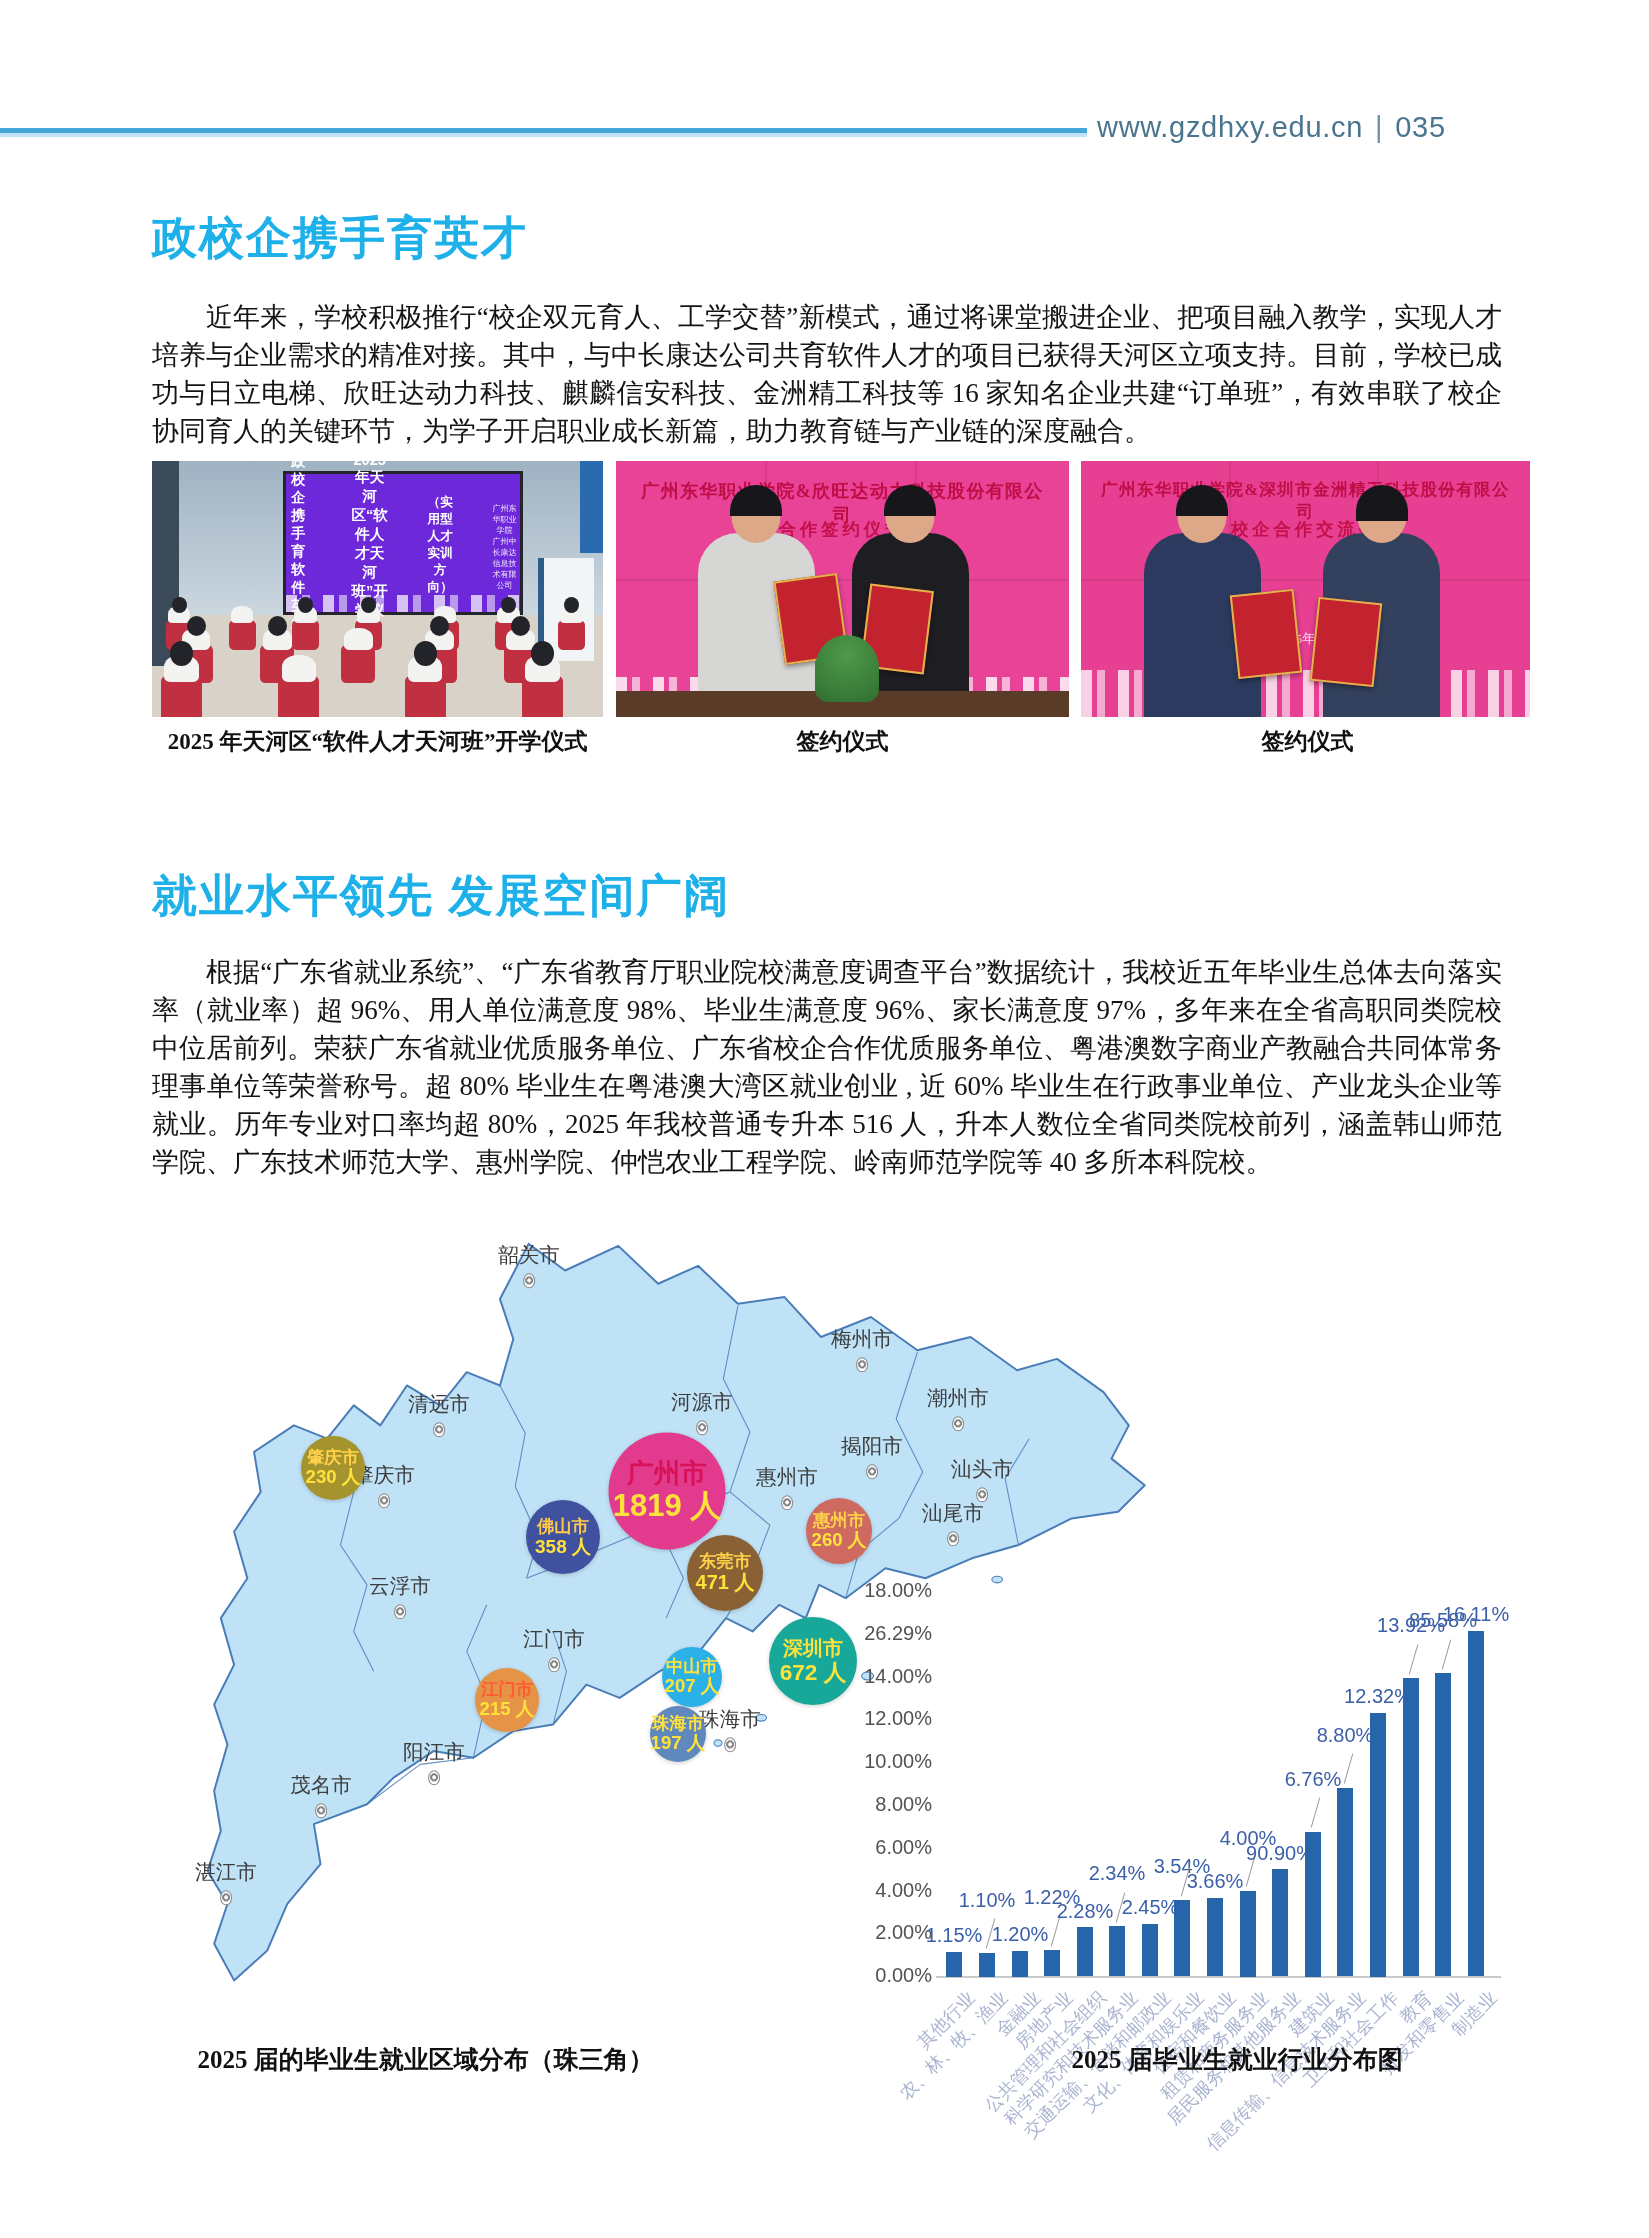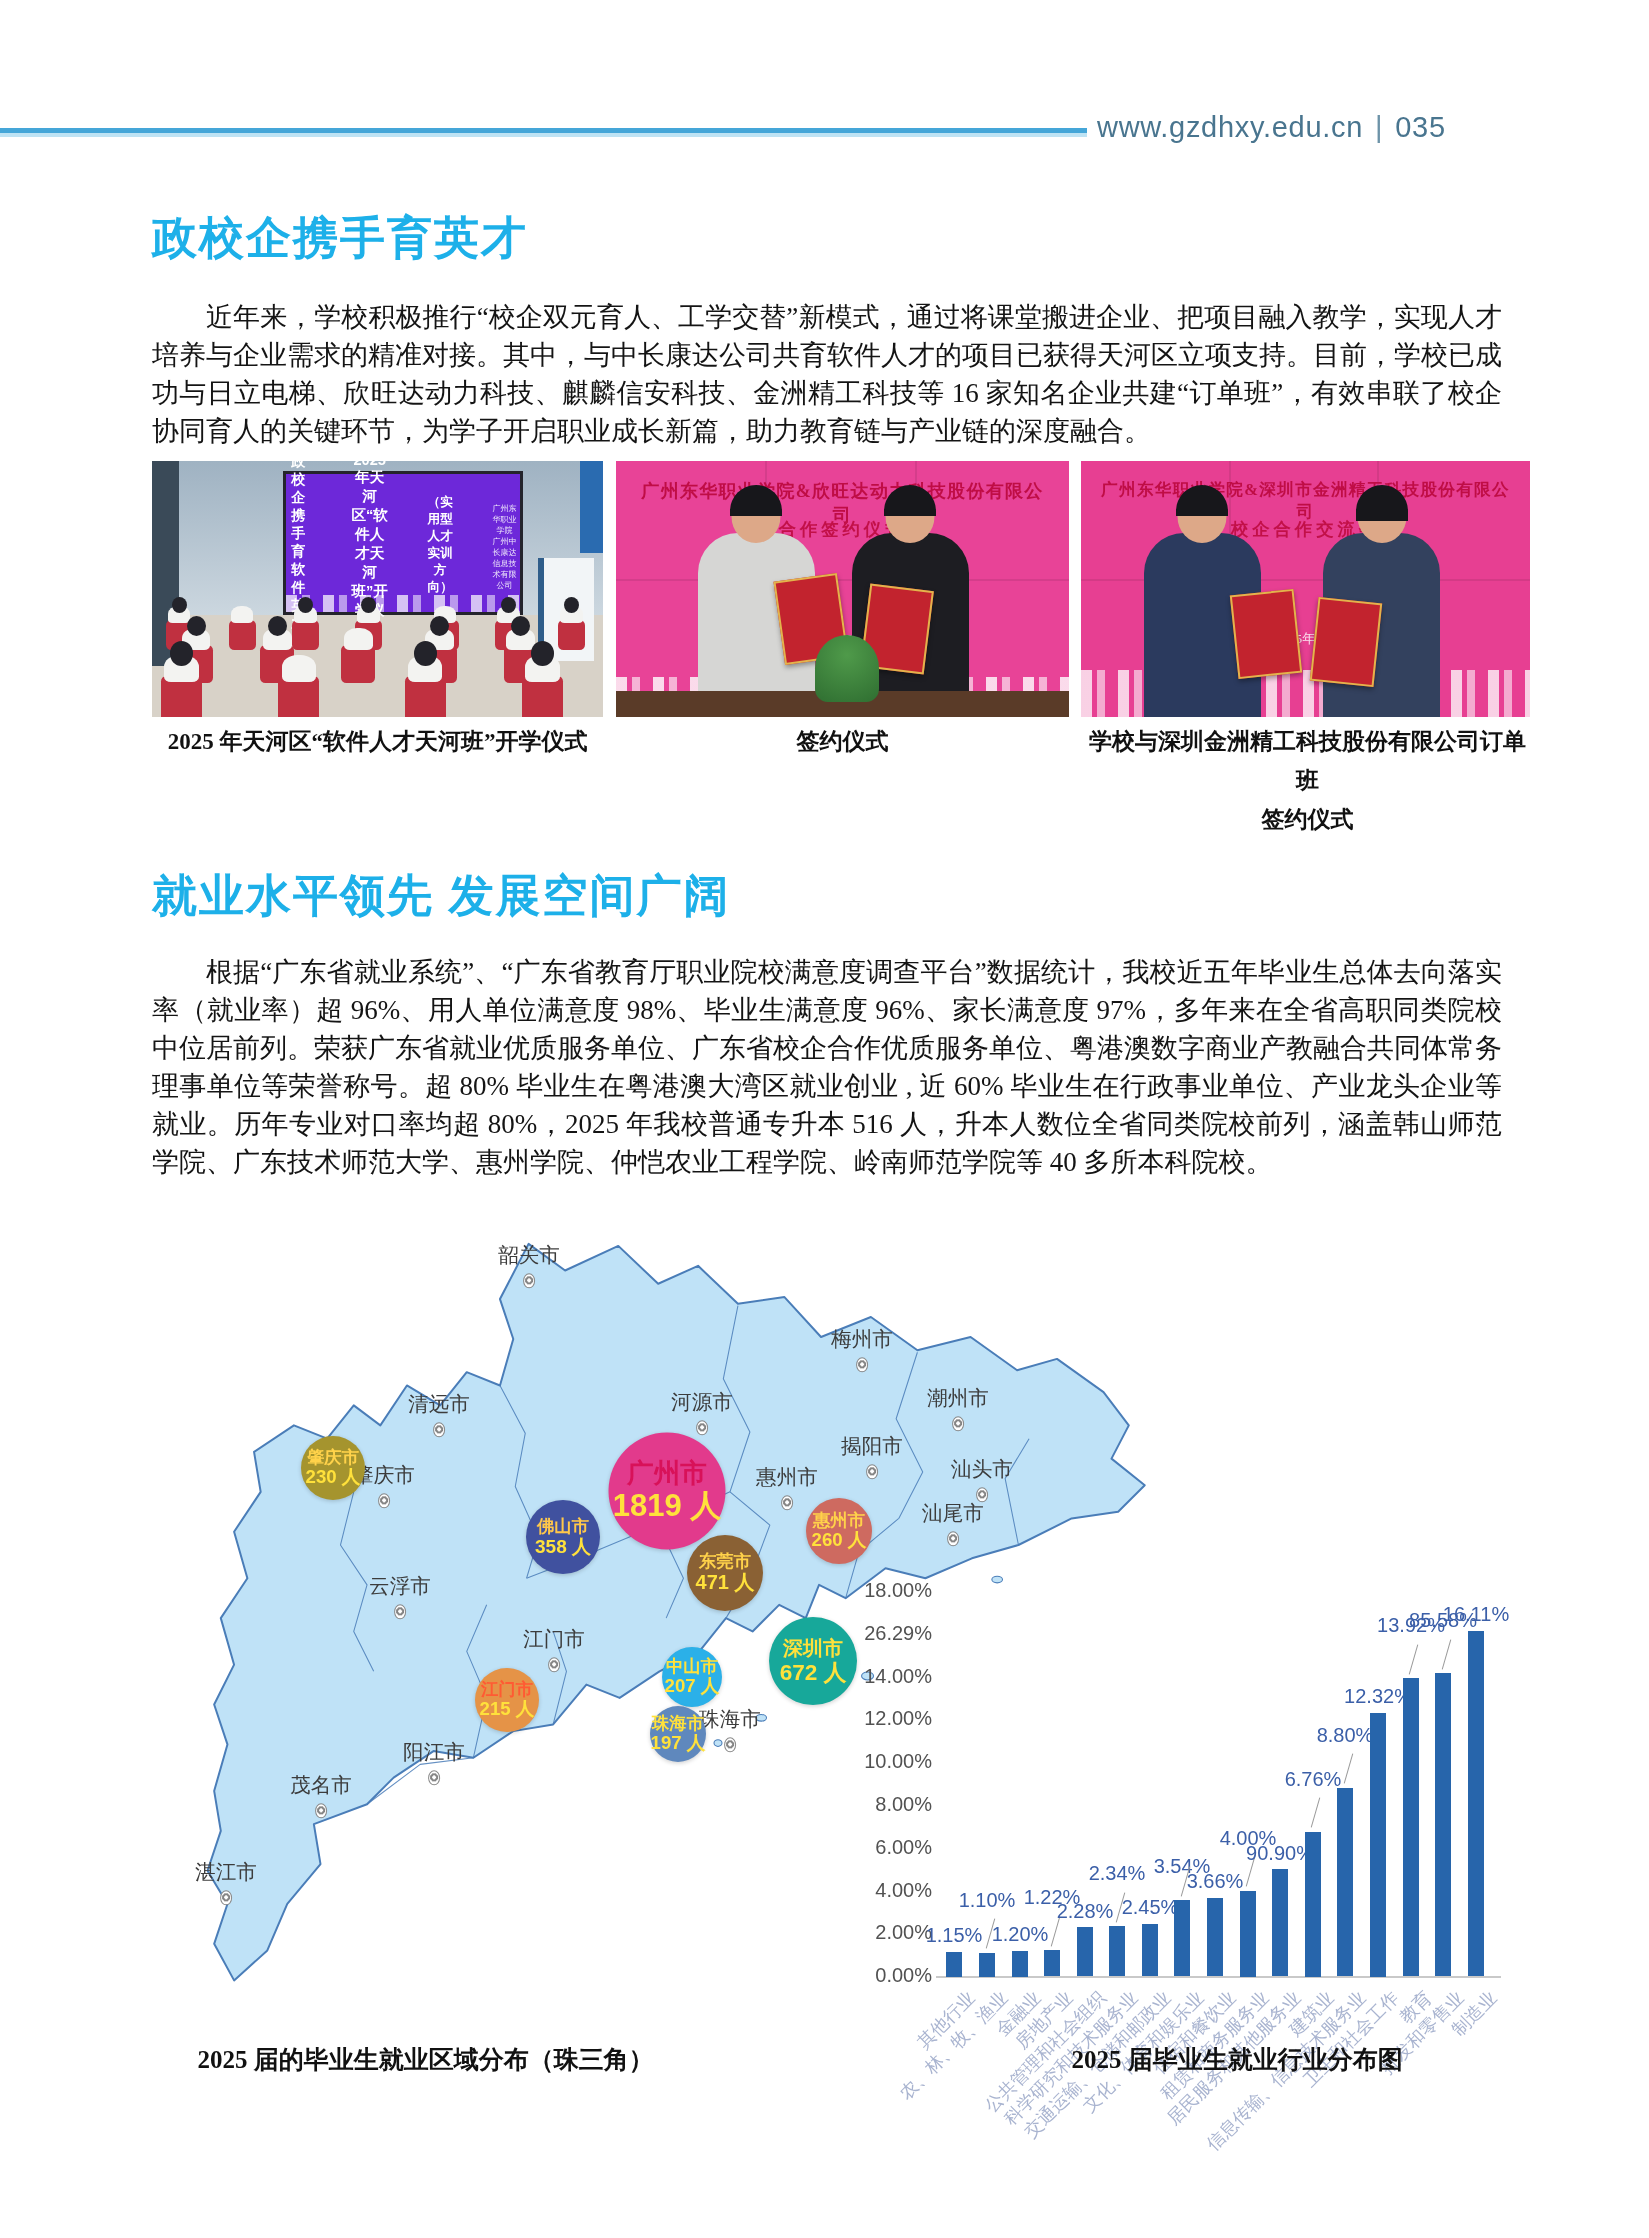--- a/index.html
+++ b/index.html
@@ -197,21 +197,20 @@
     <div class="p-hair"></div>
   </div>
   <div class="person" style="left:54%;background:#33415e;">
     <div class="p-head"></div>
     <div class="p-hair" style="height:36px;"></div>
   </div>
   <div class="folder" style="left:34%;bottom:16%;transform:rotate(-6deg);"></div>
   <div class="folder" style="left:52%;bottom:13%;transform:rotate(6deg);"></div>
 </div>
 <div class="photo-caption" style="left:1078px;top:722px;">
-  <div>学校与深圳金洲精工科技股份有限公司订单班</div>
   <div>签约仪式</div>
 </div>
 
 <h1 class="sec-title" style="top:836px;">就业水平领先  发展空间广阔</h1>
 <p class="para" style="top:926px;">根据“广东省就业系统”、“广东省教育厅职业院校满意度调查平台”数据统计，我校近五年毕业生总体去向落实率（就业率）超 96%、用人单位满意度 98%、毕业生满意度 96%、家长满意度 97%，多年来在全省高职同类院校中位居前列。荣获广东省就业优质服务单位、广东省校企合作优质服务单位、粤港澳数字商业产教融合共同体常务理事单位等荣誉称号。超 80% 毕业生在粤港澳大湾区就业创业 , 近 60% 毕业生在行政事业单位、产业龙头企业等就业。历年专业对口率均超 80%，2025 年我校普通专升本 516 人，升本人数位全省同类院校前列，涵盖韩山师范学院、广东技术师范大学、惠州学院、仲恺农业工程学院、岭南师范学院等 40 多所本科院校。</p>
 
 <div class="map-wrap">
   <svg width="1017" height="795" viewBox="0 0 1530 1195">
     <path d="M565,55 L620,95 700,58 760,115 820,88 880,145 950,135 1005,195 1080,165 1150,215 1230,195 1300,245 1360,228 1430,278 1468,328 1442,378 1492,418 1452,458
              1382,468 1302,508 1232,528 1162,558 1102,543 1042,588 1002,568 982,618 942,598 902,638 862,618 822,668

